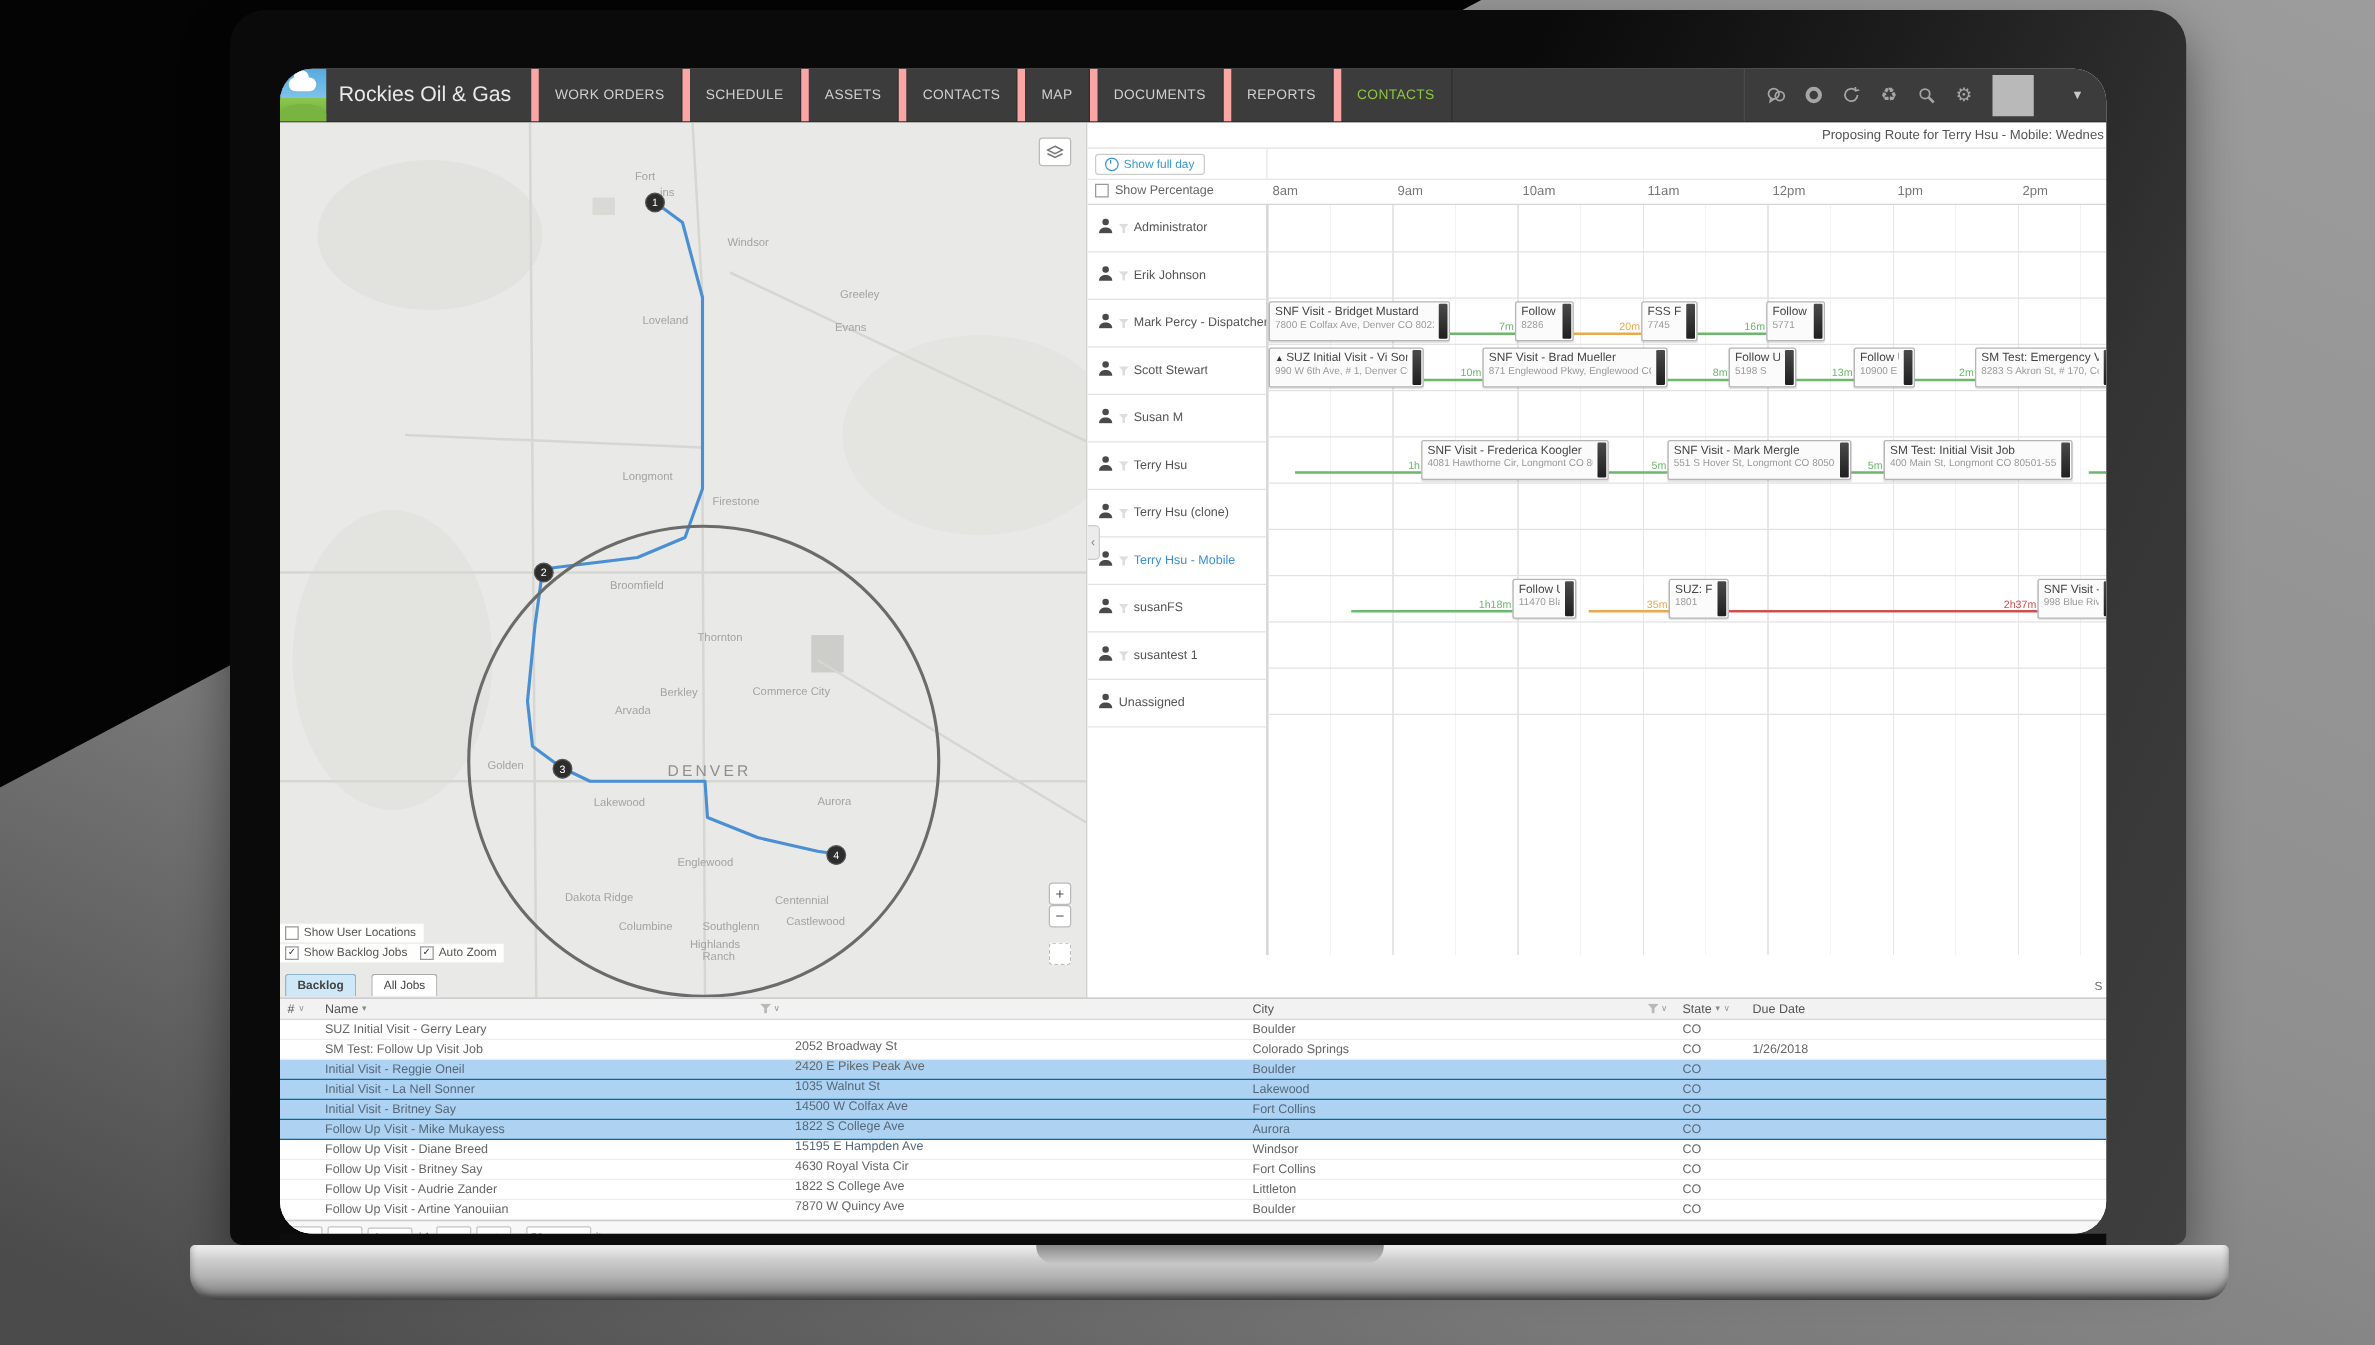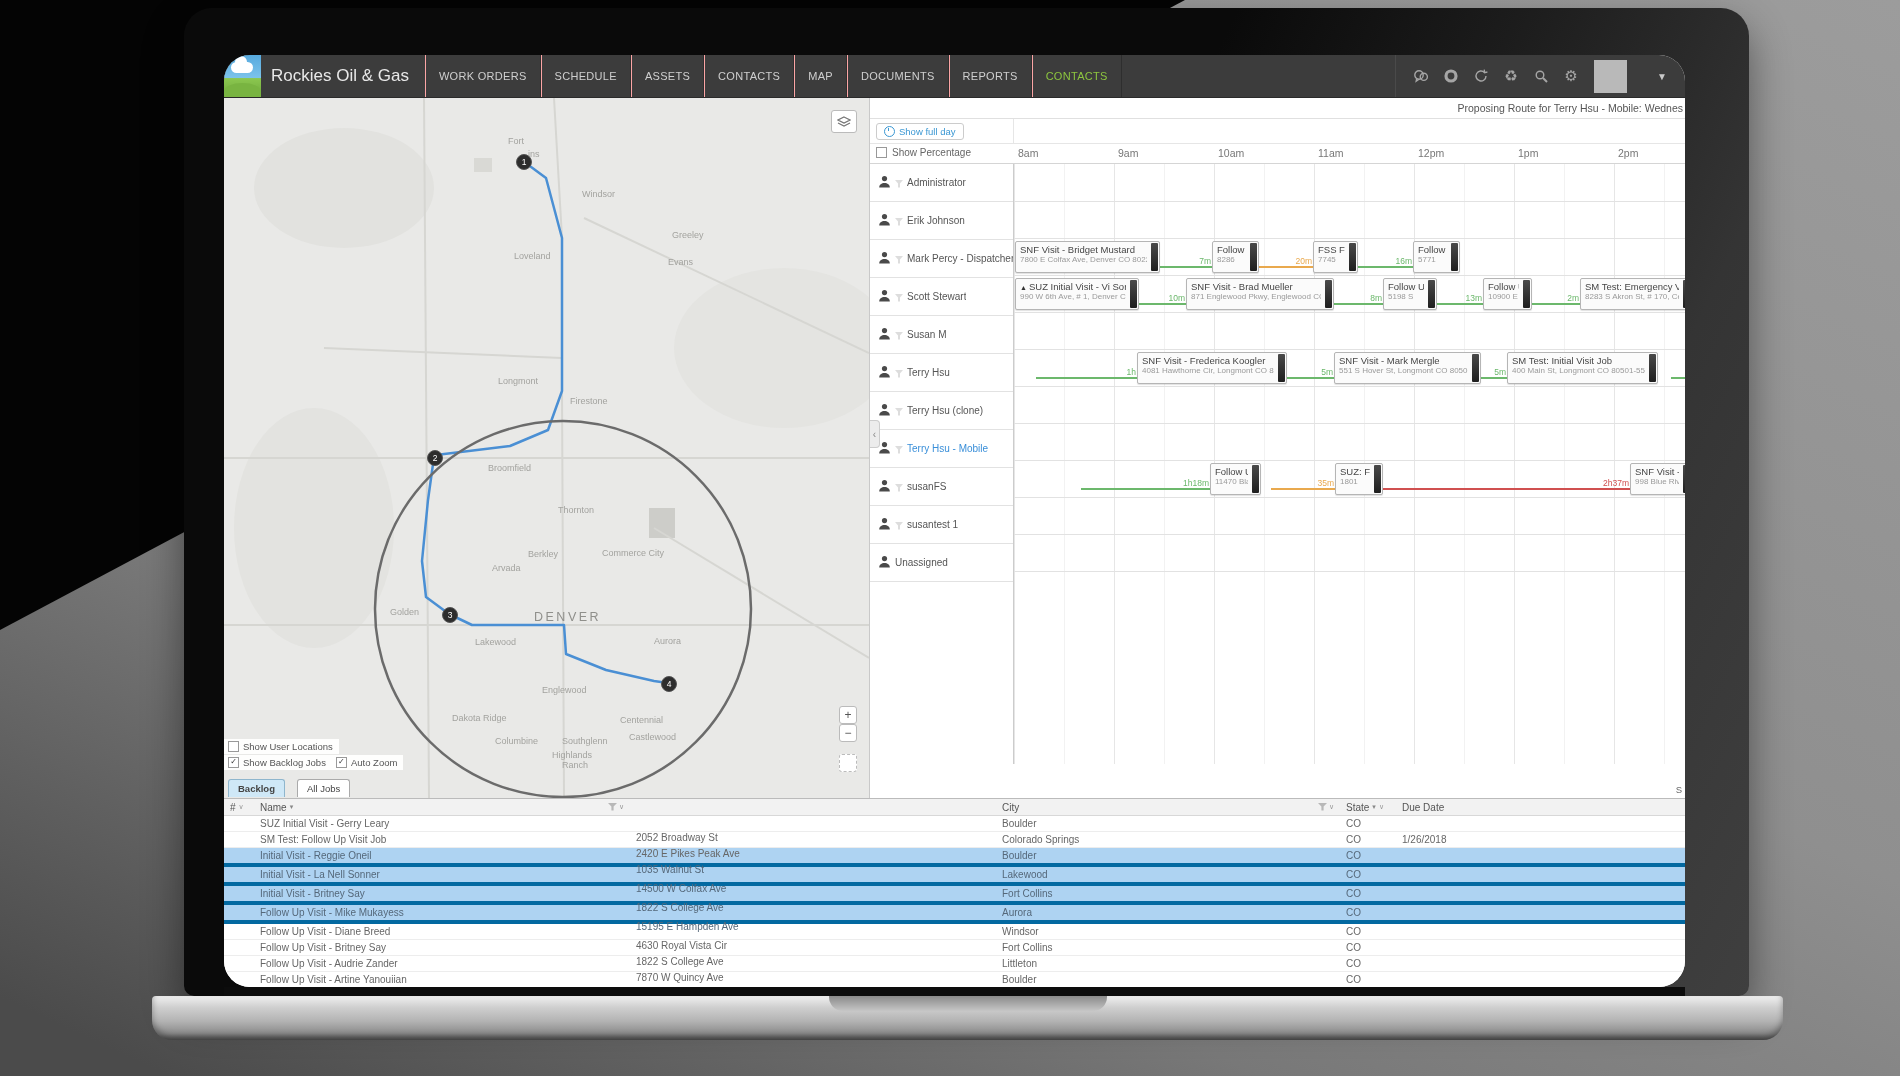--- a/index.html
+++ b/index.html
@@ -20,21 +20,21 @@
   .notch{position:absolute;left:50%;transform:translateX(-50%);top:0;width:278px;height:15px;
     border-radius:0 0 14px 14px;background:linear-gradient(180deg,#8a8a8a,#c6c6c6);}
   
   .navbar{height:42px;background:#3c3c3c;display:flex;align-items:stretch;position:relative;border-bottom:1px solid #2a2a2a;}
   .logo{width:37px;background:linear-gradient(180deg,#57aadf 0%,#7cc3ea 55%,#8bc74f 56%,#6fa83c 100%);position:relative;flex:none;}
   .logo .cloud{position:absolute;left:7px;top:7px;width:22px;height:11px;background:#fff;border-radius:10px;}
   .logo .cloud:before{content:"";position:absolute;left:4px;top:-6px;width:12px;height:12px;background:#fff;border-radius:50%;}
   .logo .hill{position:absolute;left:0;bottom:0;width:100%;height:14px;background:#79b441;border-radius:100% 100% 0 0/120% 120% 0 0;}
   .brand{color:#e8e8e8;font-size:17px;display:flex;align-items:center;padding:0 16px 0 10px;flex:none;}
   .nav-item{display:flex;align-items:center;padding:0 13px;font-size:11px;color:#cfcfcf;
-    border-left:1px solid #fca5a5;border-right:1px solid #2e2e2e;cursor:pointer;letter-spacing:.3px;}
+    border-left:6px solid #fca5a5;border-right:1px solid #2e2e2e;cursor:pointer;letter-spacing:.3px;}
   .nav-item.active{color:#8dc63f;}
   .nav-right{margin-left:auto;display:flex;align-items:center;border-left:1px solid #4a4a4a;padding-left:10px;gap:0;}
   .nav-ico{width:30px;height:42px;display:flex;align-items:center;justify-content:center;color:#a5a5a5;font-size:15px;cursor:pointer;}
   .nav-ico svg{stroke:#a5a5a5;fill:none;stroke-width:1.4;}
   .avatar-box{width:33px;height:33px;background:#b9b9b9;margin:0 8px;flex:none;cursor:pointer;}
   .nav-caret{color:#c9c9c9;font-size:10px;padding:0 18px 0 22px;cursor:pointer;}
   
   .content{position:relative;height:700px;display:flex;}
   .map-panel{position:relative;width:645px;height:700px;background:#e9e9e7;overflow:hidden;flex:none;border-right:1px solid #c9c9c9;}
   .schedule-panel{position:relative;flex:1;background:#fff;overflow:hidden;}
@@ -89,21 +89,21 @@
   .tabs-s{position:absolute;right:3px;bottom:3px;font-size:9.5px;color:#666;z-index:5;}
   .table-panel{height:190px;position:relative;border-top:1px solid #bbb;display:flex;flex-direction:column;overflow:hidden;}
   .thead{height:16px;background:#f2f2f2;border-bottom:1px solid #d8d8d8;display:flex;align-items:center;
     font-size:10px;color:#555;flex:none;}
   .th{display:flex;align-items:center;gap:3px;padding-left:6px;box-sizing:border-box;height:100%;align-items:center;}
   .th .sort{font-size:7px;color:#888;}
   .th .filt{margin-left:auto;display:flex;align-items:center;gap:2px;padding-right:6px;}
   .chev{font-size:7px;color:#999;}
   .trow{height:15px;display:flex;align-items:center;font-size:10px;color:#666;border-bottom:1px solid #ededed;
     background:#fff;flex:none;cursor:pointer;}
-  .trow.hl{background:#aed3f2;border-bottom:4px solid #0369a1;color:#55687a;}
+  .trow.hl{background:#aed3f2;border-bottom:1px solid #0369a1;color:#55687a;}
   .td{padding-left:6px;box-sizing:border-box;white-space:nowrap;overflow:hidden;}
   .c0{width:30px;}.c1{width:376px;}.c2{width:366px;margin-top:28px;}.c3{width:344px;}.c4{width:56px;}.c5{width:140px;}
   .pager{margin-top:auto;height:26px;background:#f7f7f7;border-top:1px solid #ccc;display:flex;align-items:center;
     gap:4px;padding-left:6px;font-size:9.5px;color:#666;flex:none;}
   .pbtn{min-width:26px;height:16px;border:1px solid #c4c4c4;border-radius:2px;background:#fff;color:#777;
     display:flex;align-items:center;justify-content:center;font-size:7px;cursor:pointer;}
   .pnum{width:30px;height:14px;border:1px solid #c4c4c4;border-radius:2px;font-size:9px;color:#555;
     display:flex;align-items:center;padding-left:4px;background:#fff;}
   .psel{width:44px;height:16px;border:1px solid #c4c4c4;border-radius:2px;background:#fff;display:flex;
     align-items:center;justify-content:space-between;padding:0 3px;font-size:9px;color:#555;cursor:pointer;}

